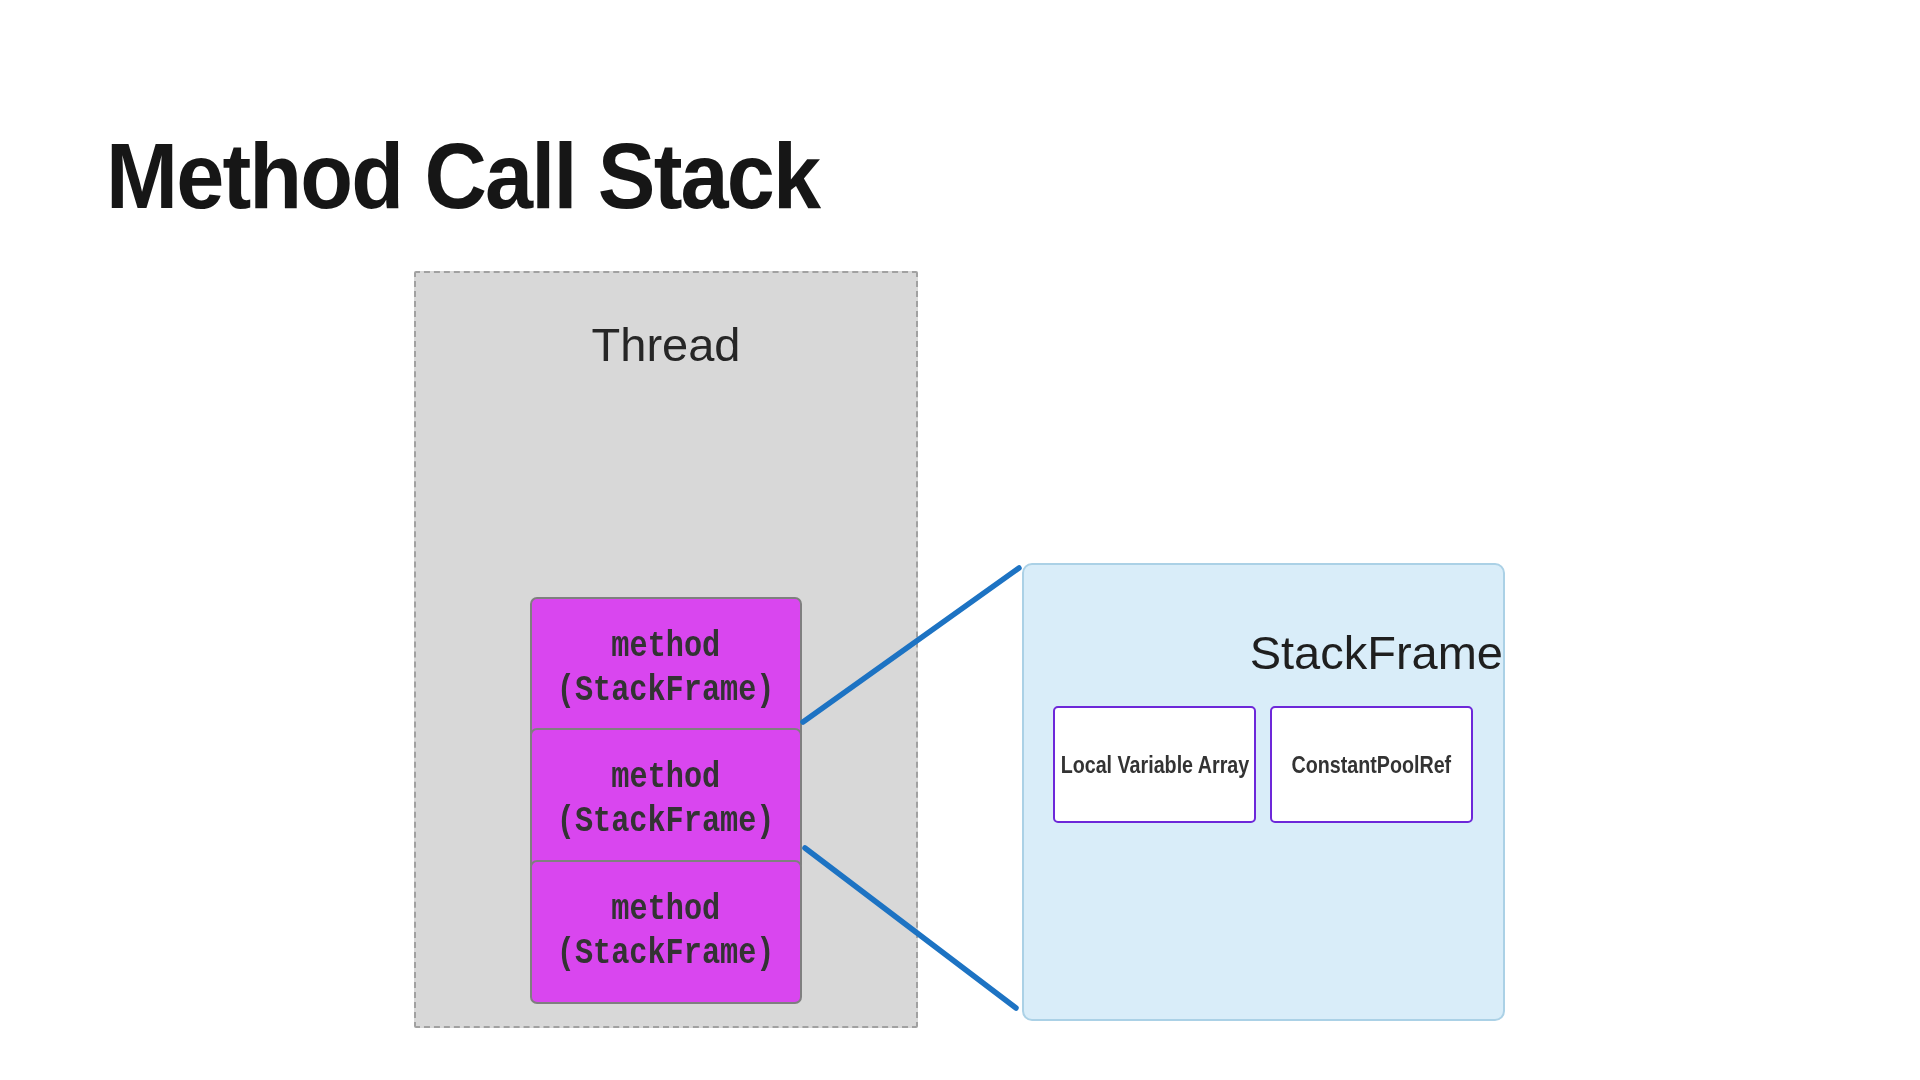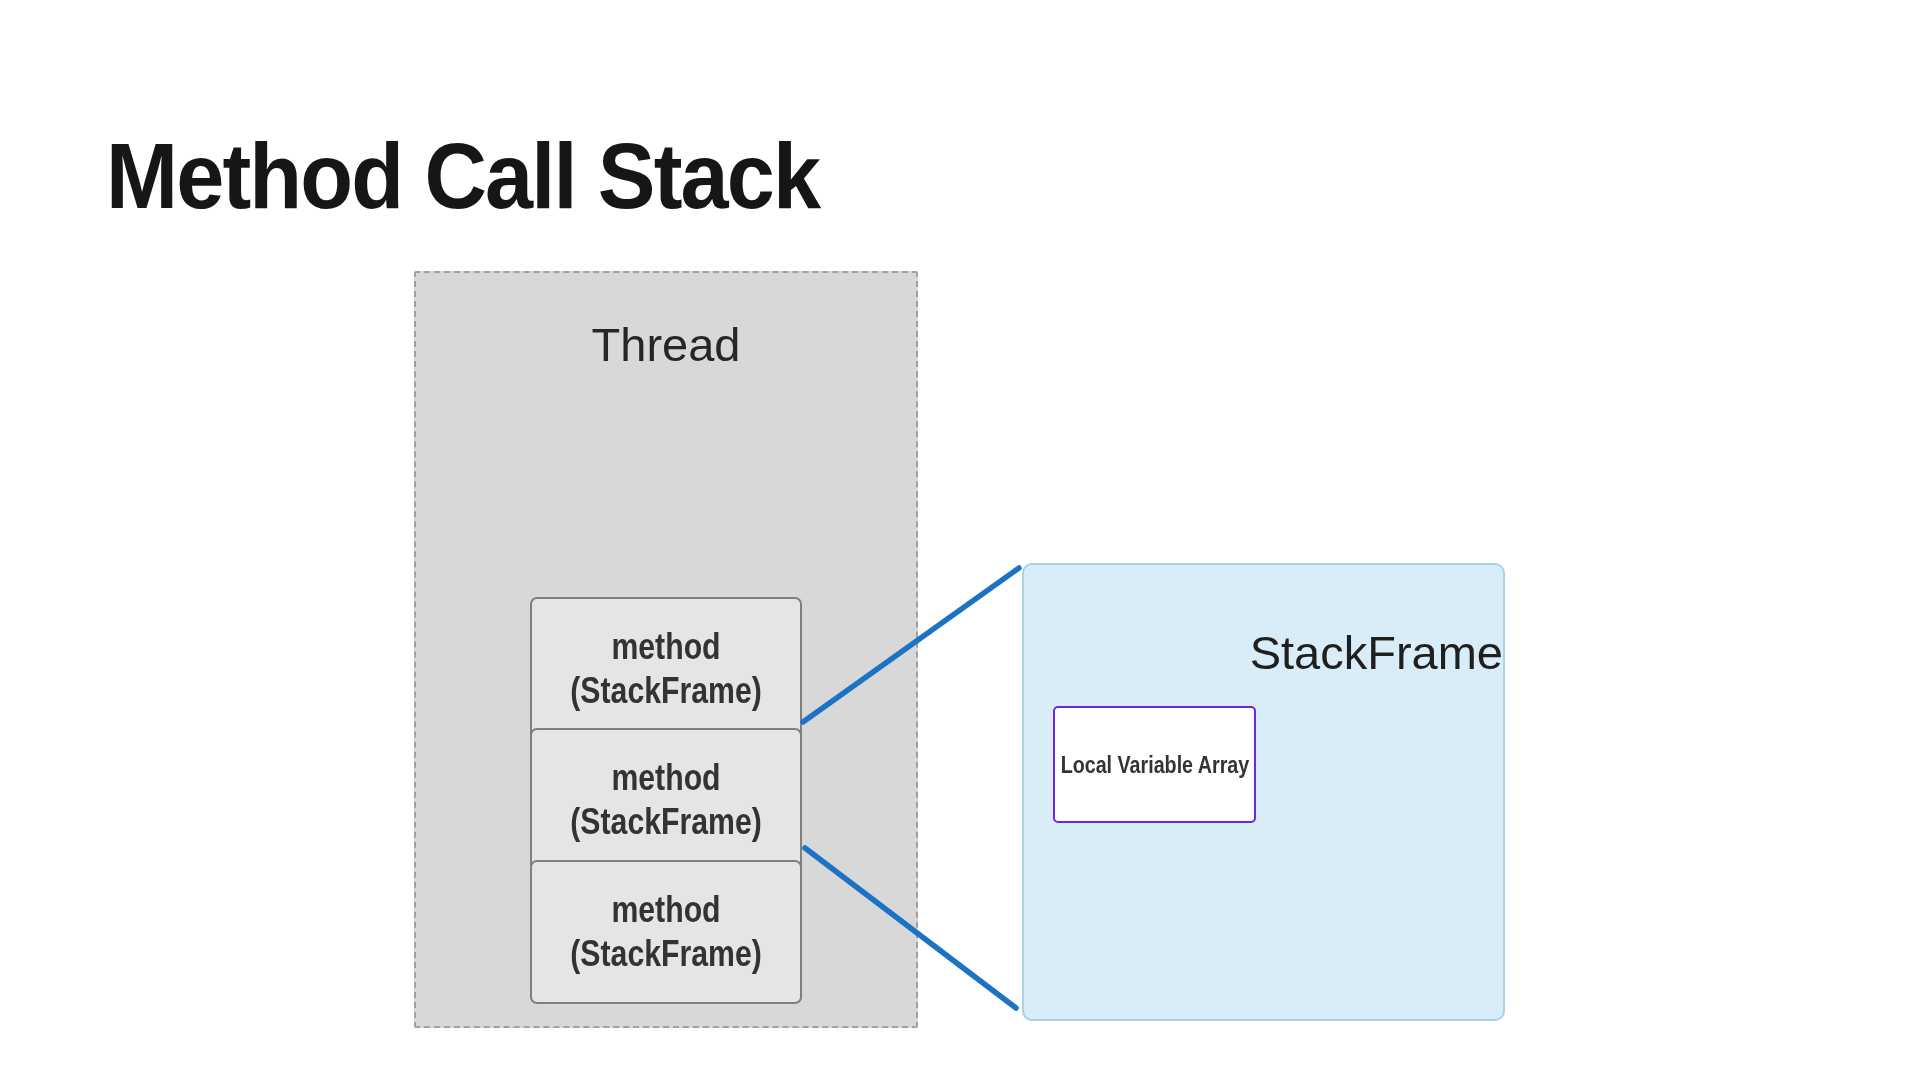--- a/index.html
+++ b/index.html
@@ -49,27 +49,28 @@
     color: #262626;
   }
 
   
   .mframe {
     position: absolute;
     left: 530px;
     width: 272px;
     height: 144px;
     box-sizing: border-box;
-    background: #e5e5e5;
+    background: #d946ef;
     border: 2px solid #7f7f7f;
     border-radius: 7px;
     display: flex;
     flex-direction: column;
     justify-content: center;
     align-items: center;
+    font-family: Liberation Mono, monospace;
   }
   .mframe.f1 { top: 597px; }
   .mframe.f2 { top: 728px; }
   .mframe.f3 { top: 860px; }
   .mline {
     font-size: 36px;
     font-weight: bold;
     line-height: 44px;
     color: #333333;
     white-space: nowrap;
@@ -159,20 +160,23 @@
     <span class="mline">method</span>
     <span class="mline">(StackFrame)</span>
   </div>
 
   <div class="sf-panel">
     <div class="sf-title">StackFrame</div>
     <div class="sf-grid">
       <div class="sf-cell">
         <span>Local Variable Array</span>
       </div>
+      <div class="sf-cell">
+        <span>ConstantPoolRef</span>
+      </div>
     </div>
   </div>
 
   <svg class="connector-overlay" viewBox="0 0 1920 1080">
     <line class="connector" x1="803" y1="722" x2="1019" y2="568"></line>
     <line class="connector" x1="805" y1="848" x2="1016" y2="1008"></line>
   </svg>
 
 </div>
 

